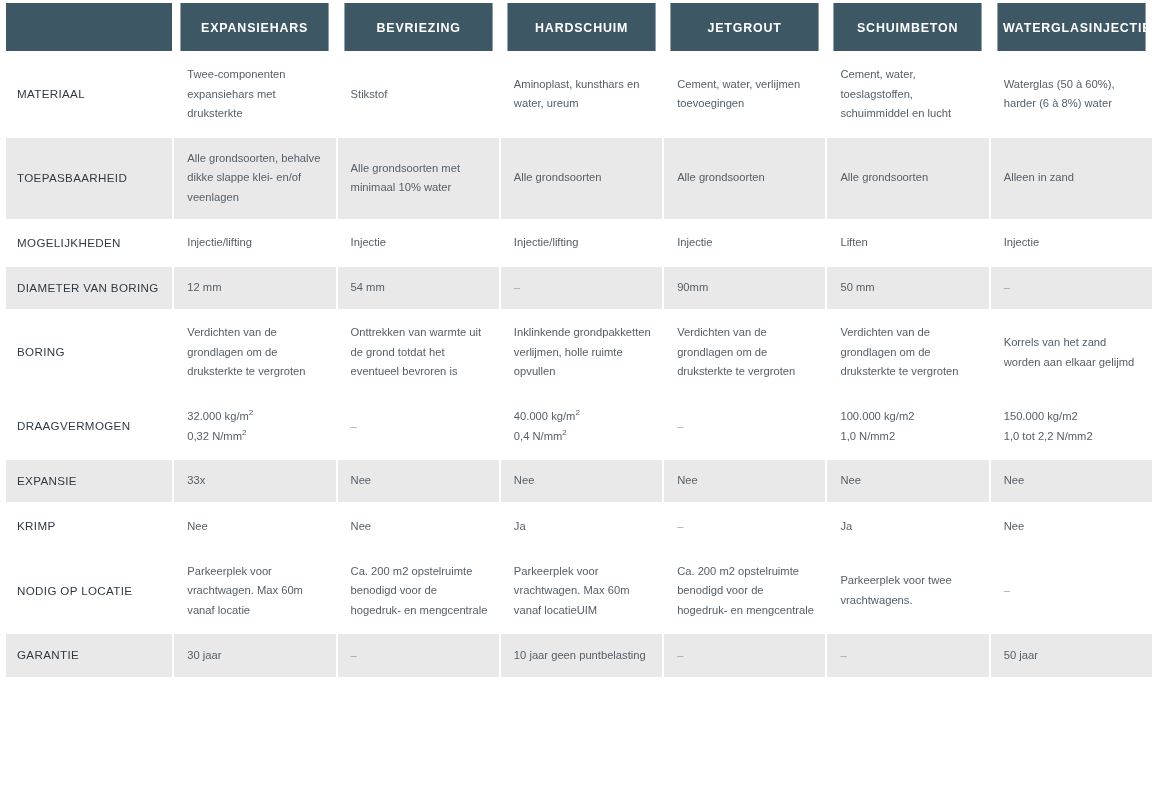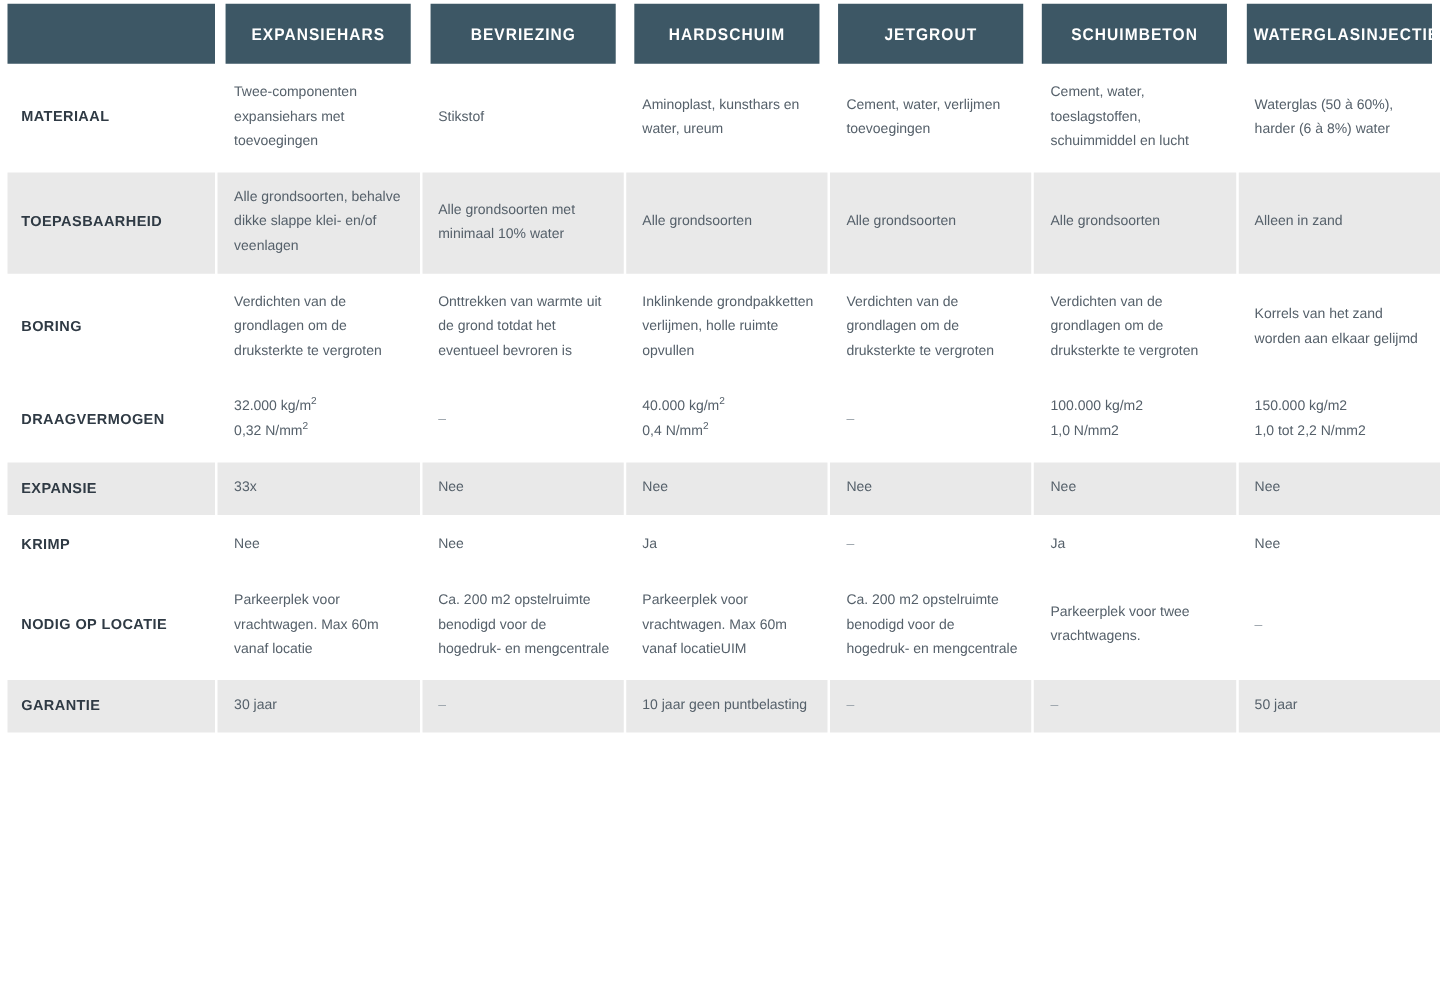--- a/index.html
+++ b/index.html
@@ -66,21 +66,21 @@
     padding: 11px 11px 11px 13px;
     font-size: 11.2px;
     line-height: 1.75;
     color: #55606a;
     box-sizing: border-box;
     border: 0;
     word-wrap: break-word;
   }
 
   tbody td.rowlabel {
-    font-weight: 700;
+    font-weight: 400;
     font-size: 11.6px;
     letter-spacing: 0.35px;
     color: #2f3a44;
     padding-left: 11px;
     padding-right: 6px;
   }
 
   .cellline { display: block; }
   .dash { color: #9aa3ab; }
 
@@ -107,37 +107,55 @@
         <th>BEVRIEZING</th>
         <th>HARDSCHUIM</th>
         <th>JETGROUT</th>
         <th>SCHUIMBETON</th>
         <th>WATERGLASINJECTIE</th>
       </tr>
     </thead>
     <tbody id="table-body">
         <tr class="plain">
           <td class="rowlabel">MATERIAAL</td>
-          <td>Twee-componenten expansiehars met toevoegingen</td>
+          <td>Twee-componenten expansiehars met druksterkte</td>
           <td>Stikstof</td>
           <td>Aminoplast, kunsthars en water, ureum</td>
           <td>Cement, water, verlijmen toevoegingen</td>
           <td>Cement, water, toeslagstoffen, schuimmiddel en lucht</td>
           <td>Waterglas (50 à 60%), harder (6 à 8%) water</td>
         </tr>
         <tr class="shade">
           <td class="rowlabel">TOEPASBAARHEID</td>
           <td>Alle grondsoorten, behalve dikke slappe klei- en/of veenlagen</td>
           <td>Alle grondsoorten met minimaal 10% water</td>
           <td>Alle grondsoorten</td>
           <td>Alle grondsoorten</td>
           <td>Alle grondsoorten</td>
           <td>Alleen in zand</td>
         </tr>
         <tr class="plain">
+          <td class="rowlabel">MOGELIJKHEDEN</td>
+          <td>Injectie/lifting</td>
+          <td>Injectie</td>
+          <td>Injectie/lifting</td>
+          <td>Injectie</td>
+          <td>Liften</td>
+          <td>Injectie</td>
+        </tr>
+        <tr class="shade">
+          <td class="rowlabel">DIAMETER VAN BORING</td>
+          <td>12 mm</td>
+          <td>54 mm</td>
+          <td class="dash">–</td>
+          <td>90mm</td>
+          <td>50 mm</td>
+          <td class="dash">–</td>
+        </tr>
+        <tr class="plain">
           <td class="rowlabel">BORING</td>
           <td>Verdichten van de grondlagen om de druksterkte te vergroten</td>
           <td>Onttrekken van warmte uit de grond totdat het eventueel bevroren is</td>
           <td>Inklinkende grondpakketten verlijmen, holle ruimte opvullen</td>
           <td>Verdichten van de grondlagen om de druksterkte te vergroten</td>
           <td>Verdichten van de grondlagen om de druksterkte te vergroten</td>
           <td>Korrels van het zand worden aan elkaar gelijmd</td>
         </tr>
         <tr class="plain">
           <td class="rowlabel">DRAAGVERMOGEN</td>

